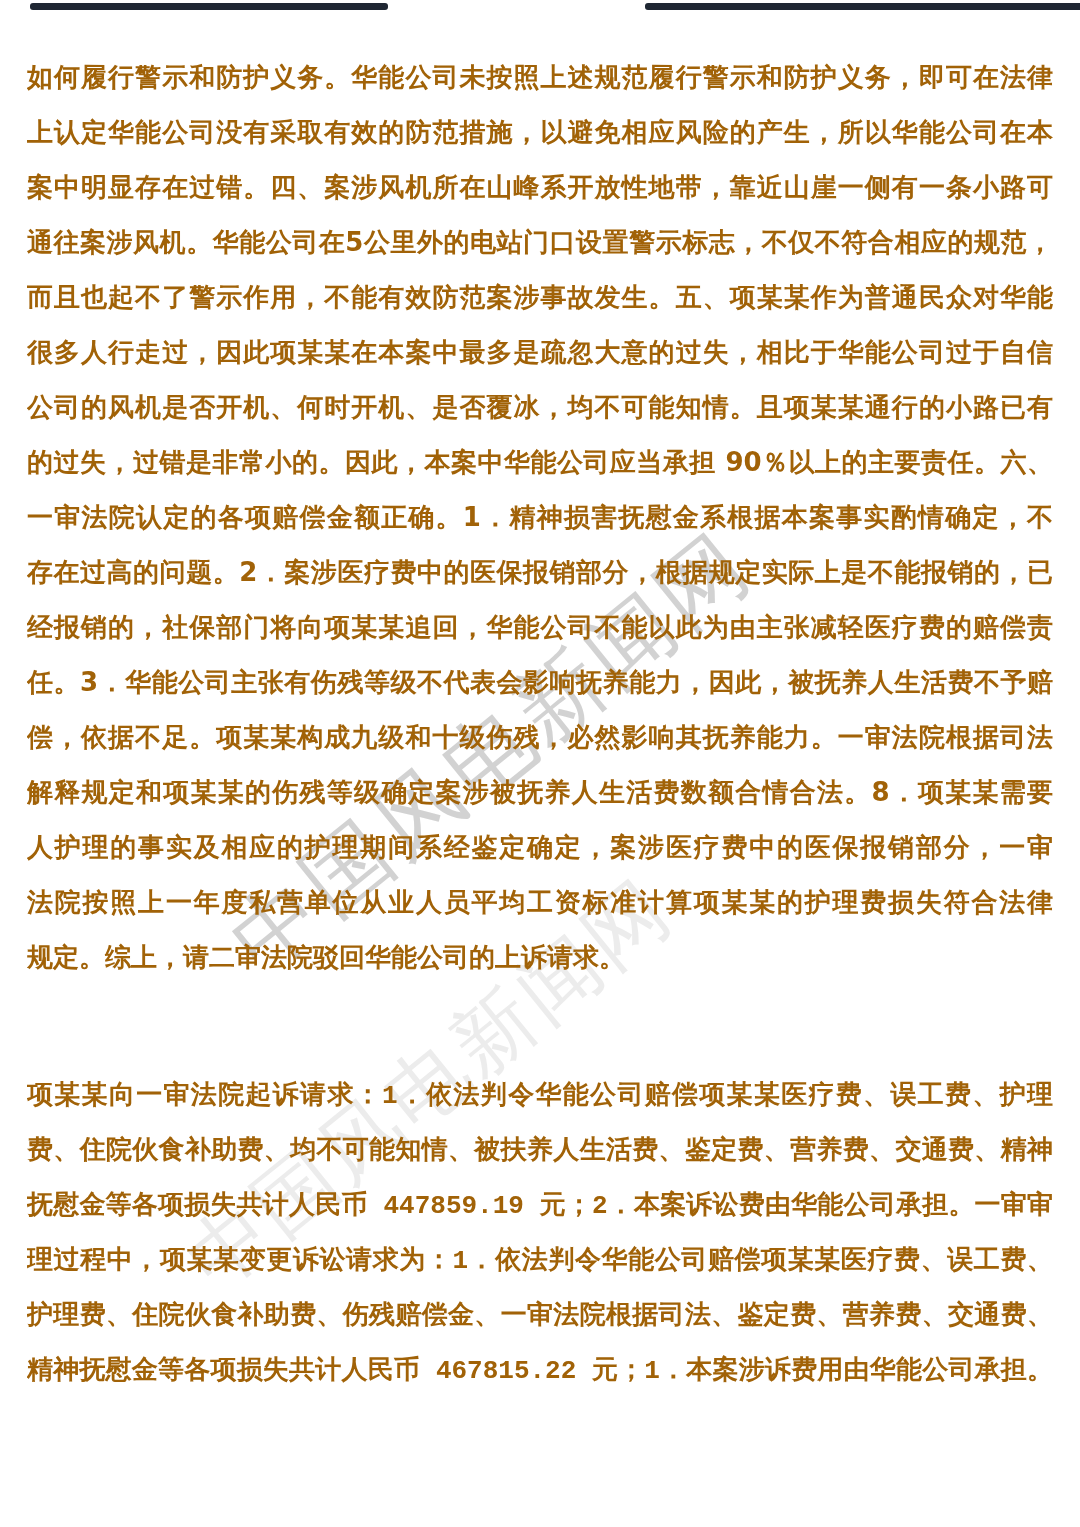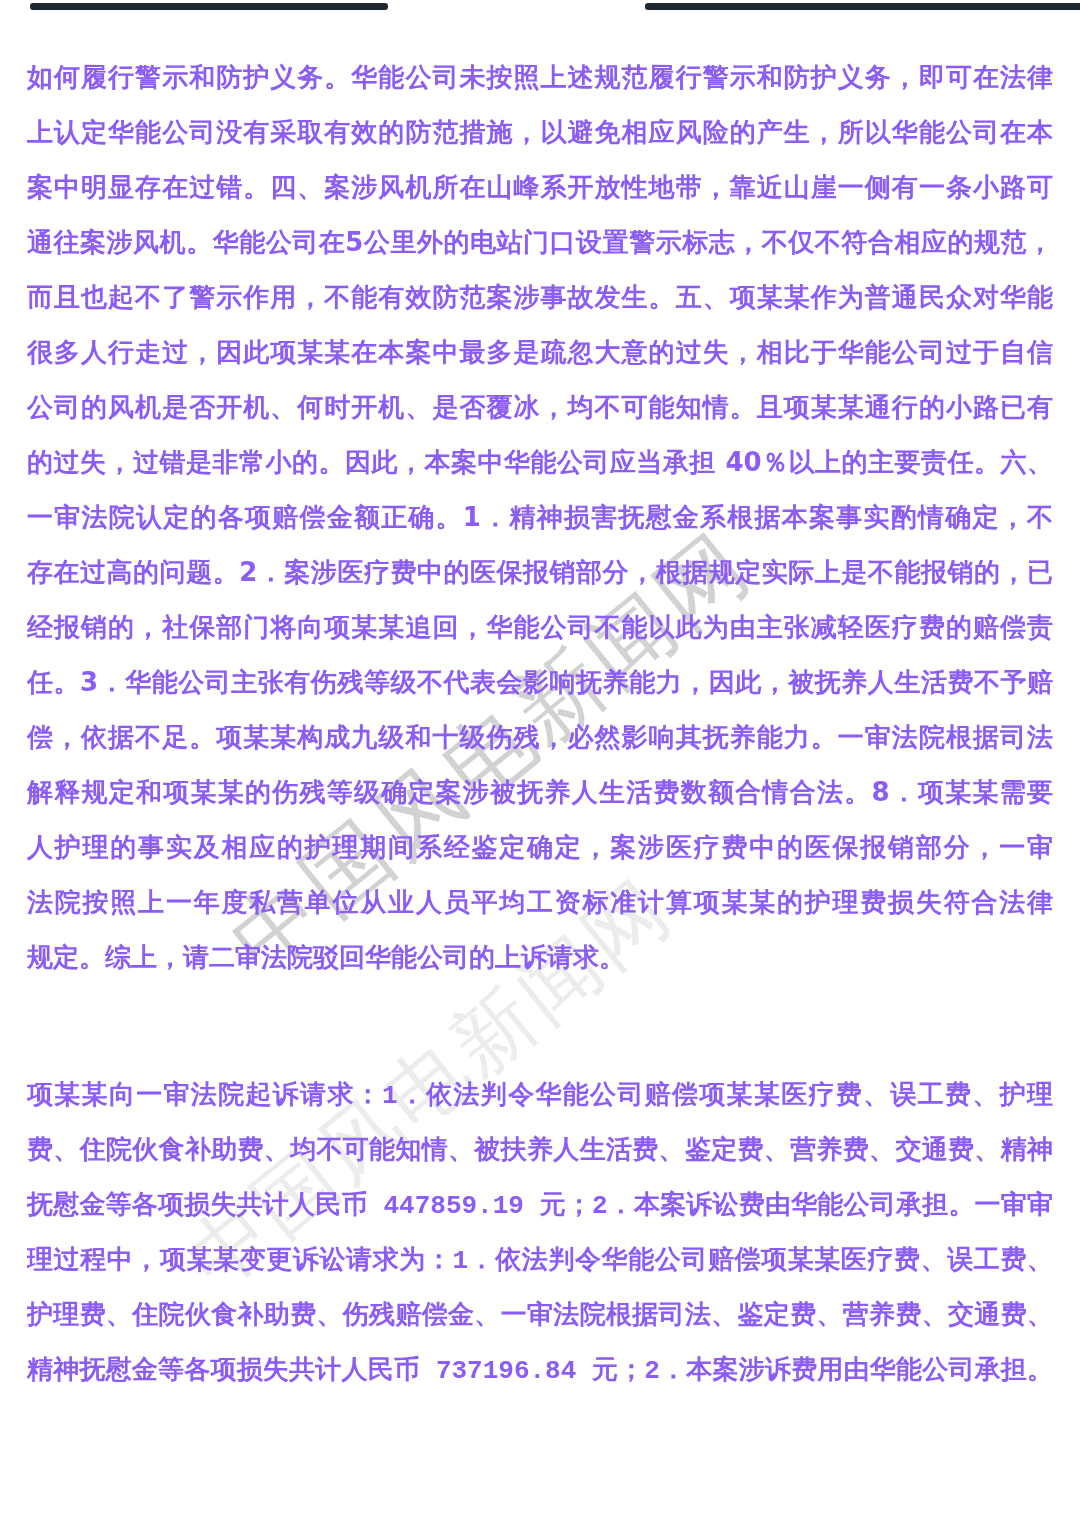--- a/index.html
+++ b/index.html
@@ -30,21 +30,21 @@
     z-index: 1;
     pointer-events: none;
     font-weight: 400;
   }
   .watermark.primary   { left: 491px; top: 753px; }
   .watermark.secondary { left: 430px; top: 1085px; font-size: 80px; color: rgba(210, 210, 210, 0.42); }
   .doc {
     position: relative;
     z-index: 2;
     padding: 50px 27px 0 27px;
-    color: #8b5cf6;
+    color: #a16207;
   }
   .para { margin: 0; }
   .para.second { margin-top: 84px; font-family: Liberation Mono, monospace; }
   .line {
     height: 55px;
     line-height: 55px;
     font-size: 26px;
     font-weight: 600;
     text-align: justify;
     text-align-last: justify;
@@ -67,35 +67,35 @@
   <div class="doc">
 
     <div class="para first">
       <div class="line">如何履行警示和防护义务。华能公司未按照上述规范履行警示和防护义务，即可在法律</div>
       <div class="line">上认定华能公司没有采取有效的防范措施，以避免相应风险的产生，所以华能公司在本</div>
       <div class="line">案中明显存在过错。四、案涉风机所在山峰系开放性地带，靠近山崖一侧有一条小路可</div>
       <div class="line">通往案涉风机。华能公司在5公里外的电站门口设置警示标志，不仅不符合相应的规范，</div>
       <div class="line">而且也起不了警示作用，不能有效防范案涉事故发生。五、项某某作为普通民众对华能</div>
       <div class="line">很多人行走过，因此项某某在本案中最多是疏忽大意的过失，相比于华能公司过于自信</div>
       <div class="line">公司的风机是否开机、何时开机、是否覆冰，均不可能知情。且项某某通行的小路已有</div>
-      <div class="line">的过失，过错是非常小的。因此，本案中华能公司应当承担 40％以上的主要责任。六、</div>
+      <div class="line">的过失，过错是非常小的。因此，本案中华能公司应当承担 90％以上的主要责任。六、</div>
       <div class="line">一审法院认定的各项赔偿金额正确。1．精神损害抚慰金系根据本案事实酌情确定，不</div>
       <div class="line">存在过高的问题。2．案涉医疗费中的医保报销部分，根据规定实际上是不能报销的，已</div>
       <div class="line">经报销的，社保部门将向项某某追回，华能公司不能以此为由主张减轻医疗费的赔偿责</div>
       <div class="line">任。3．华能公司主张有伤残等级不代表会影响抚养能力，因此，被抚养人生活费不予赔</div>
       <div class="line">偿，依据不足。项某某构成九级和十级伤残，必然影响其抚养能力。一审法院根据司法</div>
       <div class="line">解释规定和项某某的伤残等级确定案涉被抚养人生活费数额合情合法。8．项某某需要</div>
       <div class="line">人护理的事实及相应的护理期间系经鉴定确定，案涉医疗费中的医保报销部分，一审</div>
       <div class="line">法院按照上一年度私营单位从业人员平均工资标准计算项某某的护理费损失符合法律</div>
       <div class="line para-end">规定。综上，请二审法院驳回华能公司的上诉请求。</div>
     </div>
 
     <div class="para second">
       <div class="line">项某某向一审法院起诉请求：1．依法判令华能公司赔偿项某某医疗费、误工费、护理</div>
       <div class="line">费、住院伙食补助费、均不可能知情、被扶养人生活费、鉴定费、营养费、交通费、精神</div>
       <div class="line">抚慰金等各项损失共计人民币 447859.19 元；2．本案诉讼费由华能公司承担。一审审</div>
       <div class="line">理过程中，项某某变更诉讼请求为：1．依法判令华能公司赔偿项某某医疗费、误工费、</div>
       <div class="line">护理费、住院伙食补助费、伤残赔偿金、一审法院根据司法、鉴定费、营养费、交通费、</div>
-      <div class="line">精神抚慰金等各项损失共计人民币 737196.84 元；2．本案涉诉费用由华能公司承担。</div>
+      <div class="line">精神抚慰金等各项损失共计人民币 467815.22 元；1．本案涉诉费用由华能公司承担。</div>
     </div>
 
   </div>
 </div>
 
 </body></html>

